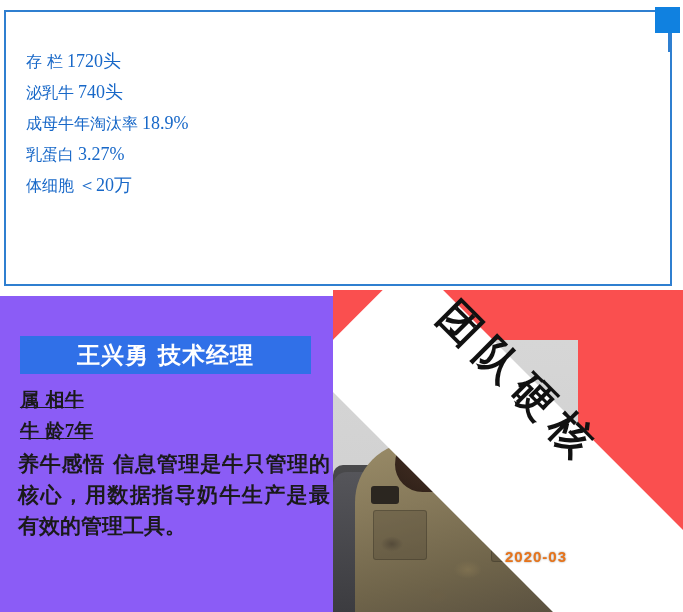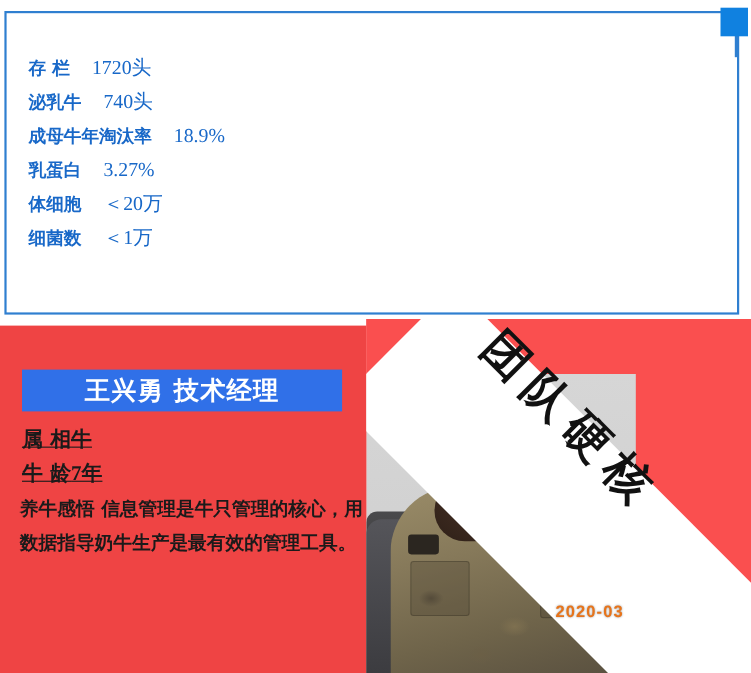--- a/index.html
+++ b/index.html
@@ -51,38 +51,38 @@
     width: 500px;
   }
   .stat-row {
     color: #1868c8;
     font-size: 17px;
     line-height: 30px;
     white-space: nowrap;
     letter-spacing: 0px;
   }
   .stat-label {
-    font-weight: bold;
+    font-weight: normal;
     font-family: "DejaVu Sans", "Liberation Sans", sans-serif;
     font-size: 16px;
   }
   .stat-value {
     font-family: "Liberation Serif", "DejaVu Serif", serif;
     font-size: 18px;
-    margin-left: 20px;
+    margin-left: 4px;
   }
 
   
   #profile-block {
     position: absolute;
     left: 0px;
     top: 296px;
     width: 333px;
     height: 316px;
-    background: #ef4444;
+    background: #8b5cf6;
   }
   #profile-name-banner {
     position: absolute;
     left: 20px;
     top: 40px;
     width: 291px;
     height: 38px;
     background: #3070e8;
     display: flex;
     align-items: center;
@@ -117,21 +117,21 @@
   .profile-row .pf-value {
     font-weight: bold;
     font-family: "Liberation Serif", "DejaVu Serif", serif;
   }
   #profile-quote {
     position: absolute;
     left: 18px;
     top: 152px;
     width: 312px;
     color: #1a1a1a;
-    font-size: 17px;
+    font-size: 21px;
     line-height: 31px;
     font-family: "DejaVu Serif", "Liberation Serif", serif;
     font-weight: bold;
     text-align: justify;
     text-align-last: left;
   }
 
   
   #photo-card {
     position: absolute;
@@ -375,23 +375,20 @@
 
 
     <div class="stat-row">
       <span class="stat-label">乳蛋白</span><span class="stat-value">3.27%</span>
     </div>
 
     <div class="stat-row">
       <span class="stat-label">体细胞</span><span class="stat-value">＜20万</span>
     </div>
 
-    <div class="stat-row">
-      <span class="stat-label">细菌数</span><span class="stat-value">＜1万</span>
-    </div>
 
   </div>
 </div>
 <div id="stats-corner-line"></div>
 <div id="stats-corner-square"></div>
 
 <div id="profile-block">
 
   <div id="profile-name-banner">
     <span id="profile-name-text">王兴勇 技术经理</span>

